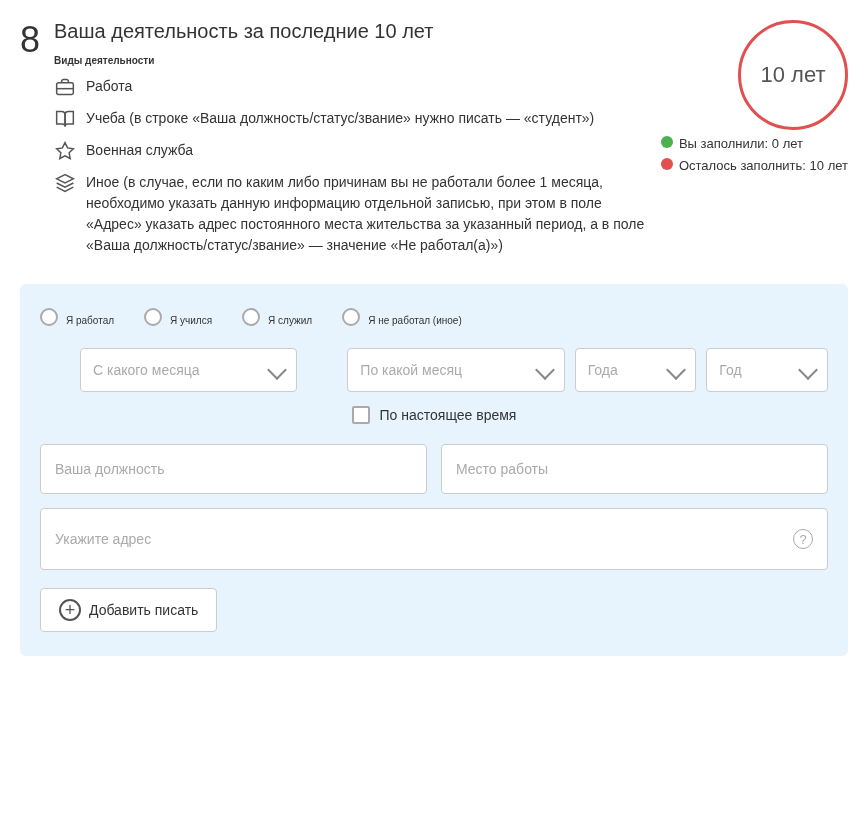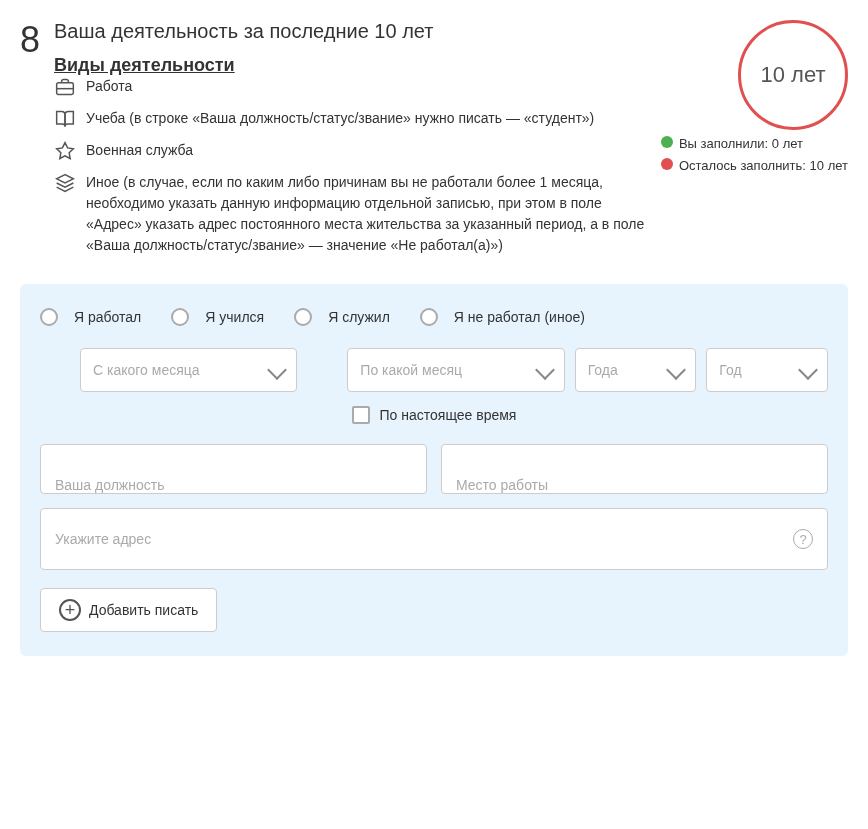--- a/index.html
+++ b/index.html
@@ -37,22 +37,22 @@
 
     .header-text h1 {
       font-size: 20px;
       font-weight: 400;
       color: #333;
       margin-bottom: 12px;
     }
 
     .activity-types-title {
       font-weight: 700;
-      font-size: 18px;
-      text-decoration: underline;
+      font-size: 10px;
+      margin-bottom: 10px;
     }
 
     .activity-item {
       display: flex;
       align-items: flex-start;
       gap: 10px;
       margin-bottom: 10px;
       font-size: 14px;
       color: #333;
     }
@@ -131,24 +131,24 @@
     
     .radio-row {
       display: flex;
       gap: 30px;
       margin-bottom: 22px;
       flex-wrap: wrap;
     }
 
     .radio-label {
       display: flex;
-      align-items: center;
-      gap: 16px;
+      align-items: flex-end;
+      gap: 8px;
       cursor: pointer;
-      font-size: 14px;
+      font-size: 10px;
       color: #333;
     }
 
     .radio-circle {
       width: 18px;
       height: 18px;
       border-radius: 50%;
       border: 2px solid #aaa;
       background: #fff;
       flex-shrink: 0;
@@ -223,21 +223,21 @@
     .text-input {
       flex: 1;
       height: 50px;
       background: #fff;
       border: 1px solid #ccc;
       border-radius: 4px;
       padding: 0 14px;
       font-size: 14px;
       color: #aaa;
       display: flex;
-      align-items: flex-end;
+      align-items: center;
     }
 
     
     .address-row {
       display: flex;
       align-items: center;
       background: #fff;
       border: 1px solid #ccc;
       border-radius: 4px;
       padding: 0 14px;

